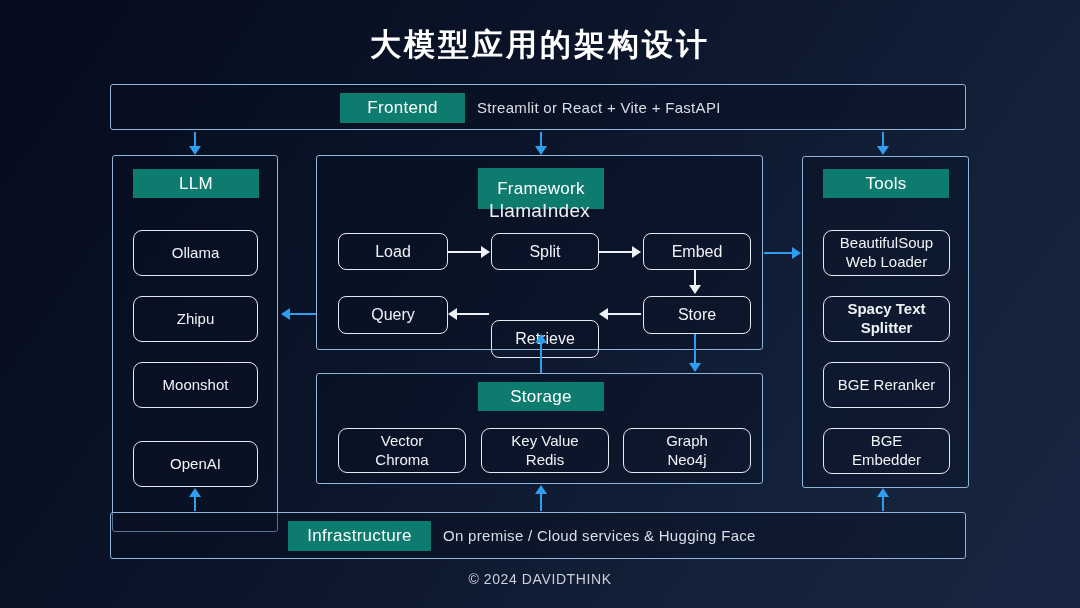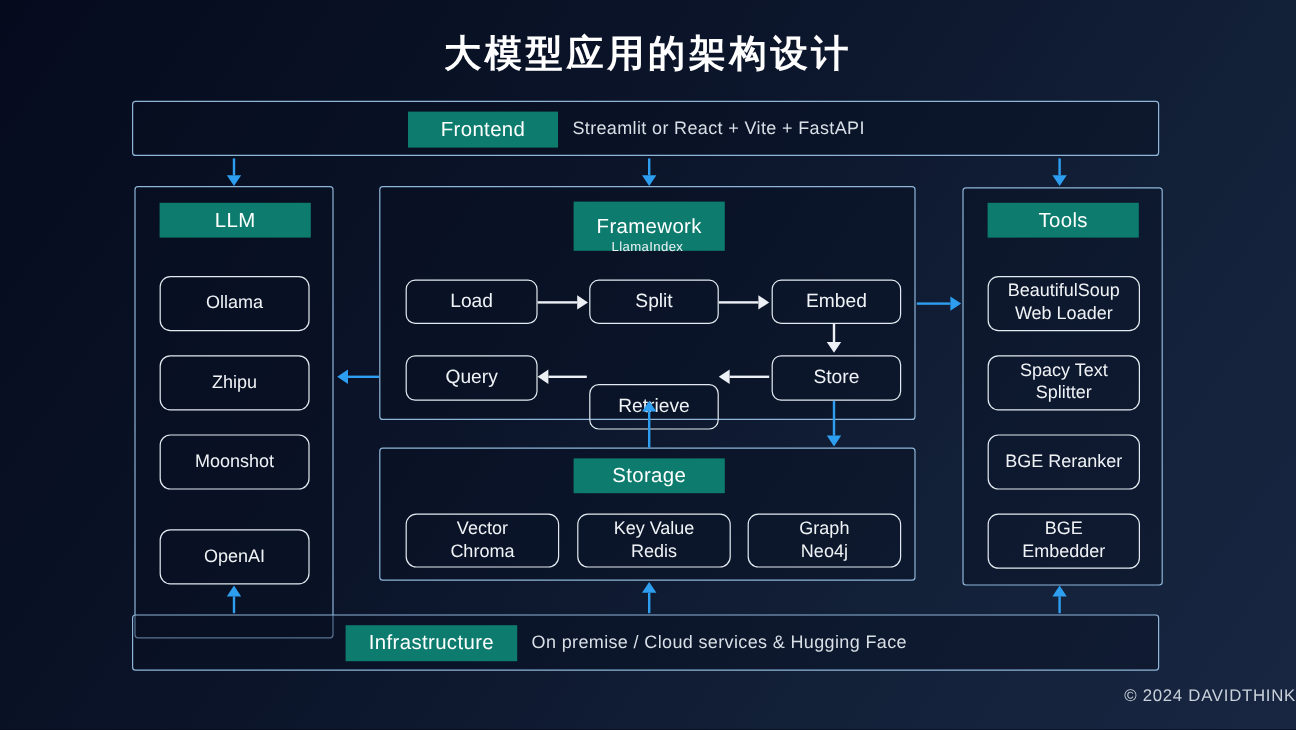--- a/index.html
+++ b/index.html
@@ -32,24 +32,24 @@
     display:flex;align-items:center;justify-content:center;text-align:center;
     font-size:15px;color:#f0f3f6;line-height:1.25;white-space:pre-line;
   }
   .node{
     position:absolute;border:1.5px solid #e3eaf1;border-radius:8px;
     display:flex;align-items:center;justify-content:center;
     font-size:16px;color:#f0f3f6;
   }
   .subtitle{
     position:absolute;top:44px;left:0;width:100%;text-align:center;
-    font-size:11px;color:#eef2f6;letter-spacing:0.3px;
+    font-size:19px;color:#eef2f6;letter-spacing:0.3px;
   }
   .footer{
-    position:absolute;top:571px;left:0;width:100%;text-align:right;
+    position:absolute;top:571px;left:0;width:100%;text-align:center;
     font-size:14px;color:#c9d1da;letter-spacing:0.6px;
   }
   
   .arr{position:absolute;display:block;background:var(--c);}
   .arr.v{width:2px;}
   .arr.h{height:2px;}
   .arr.blue{--c:#2e9ff0;}
   .arr.white{--c:#edf1f5;}
   .arr::after{content:"";position:absolute;width:0;height:0;}
   .arr.down::after{
@@ -107,21 +107,21 @@
     <div class="pill" style="left:164px;top:54px;width:128px;height:45px;">Key Value
 Redis</div>
     <div class="pill" style="left:306px;top:54px;width:128px;height:45px;">Graph
 Neo4j</div>
   </div>
 
   <div class="panel" style="left:802px;top:156px;width:167px;height:332px;">
     <div class="badge" style="left:20px;top:12px;width:126px;height:29px;">Tools</div>
     <div class="pill" style="left:20px;top:73px;width:127px;height:46px;">BeautifulSoup
 Web Loader</div>
-    <div class="pill" style="left:20px;top:139px;width:127px;height:46px;">Spacy Text
+    <div class="pill" style="left:20px;top:139px;width:127px;height:46px;font-weight:bold;">Spacy Text
 Splitter</div>
     <div class="pill" style="left:20px;top:205px;width:127px;height:46px;">BGE Reranker</div>
     <div class="pill" style="left:20px;top:271px;width:127px;height:46px;">BGE
 Embedder</div>
   </div>
 
   <div class="panel" style="left:110px;top:512px;width:856px;height:47px;">
     <div class="badge" style="left:177px;top:8px;width:143px;height:30px;">Infrastructure</div>
     <div class="desc" style="left:332px;">On premise / Cloud services &amp; Hugging Face</div>
   </div>

